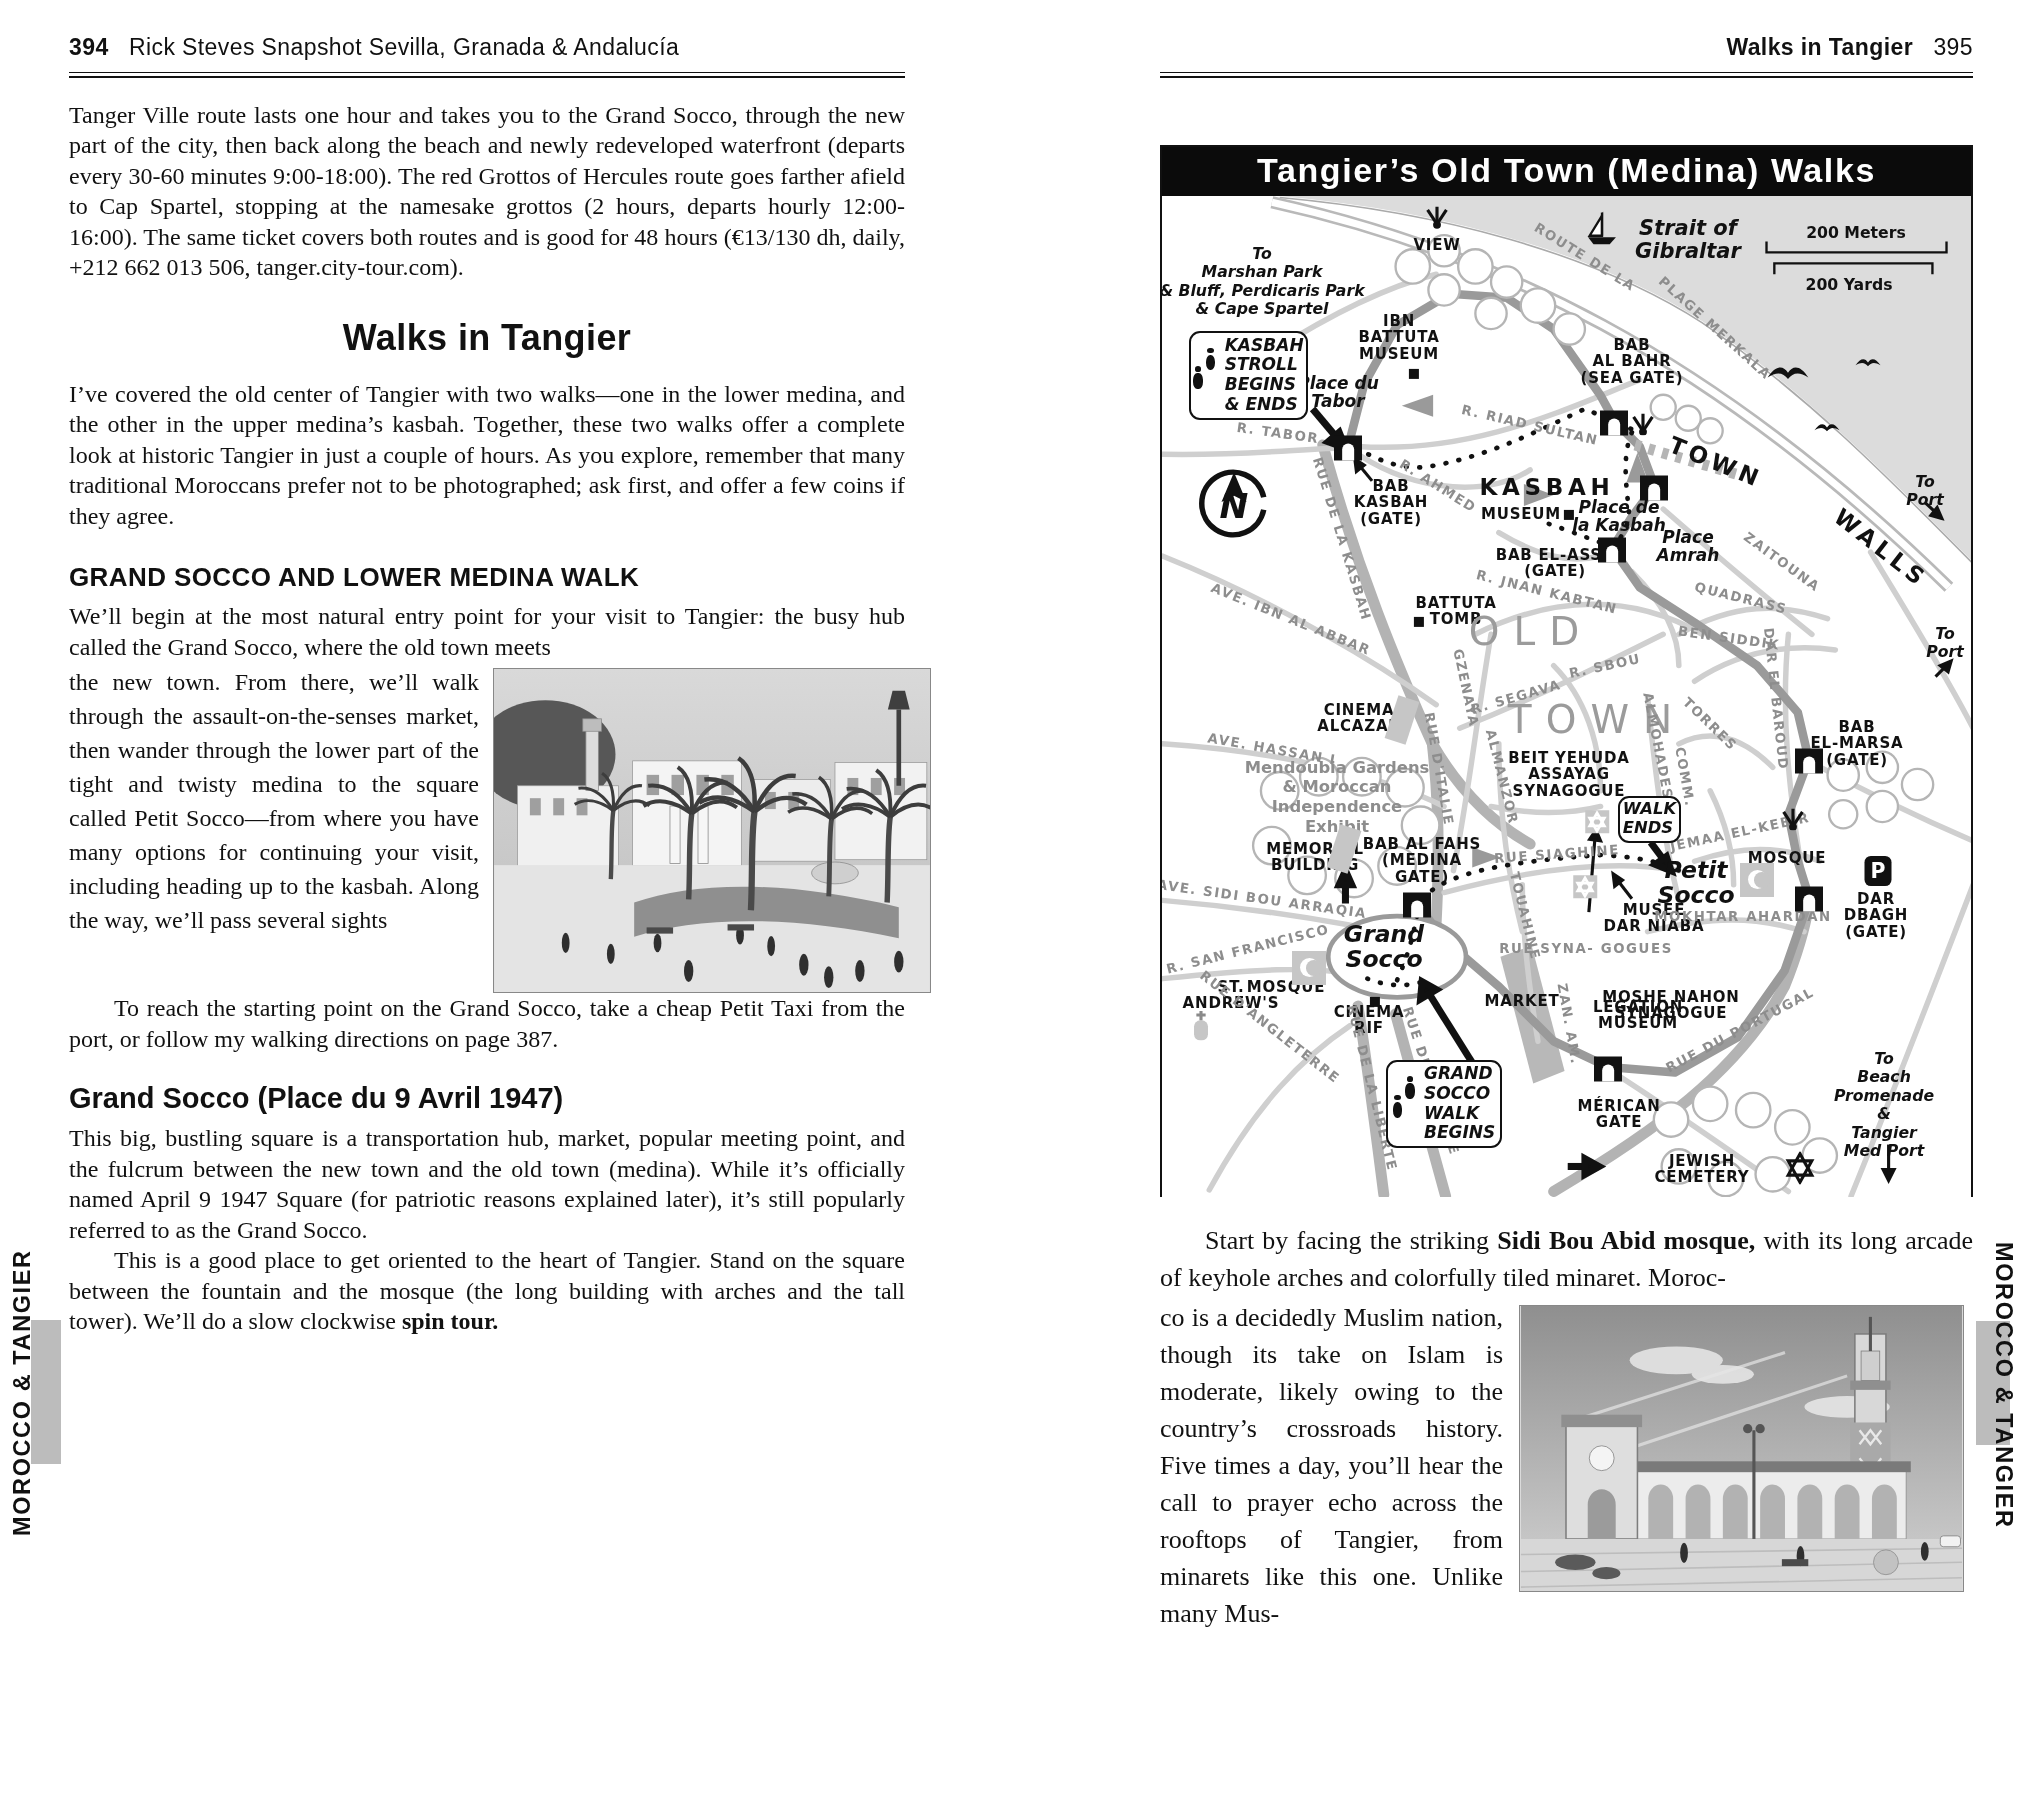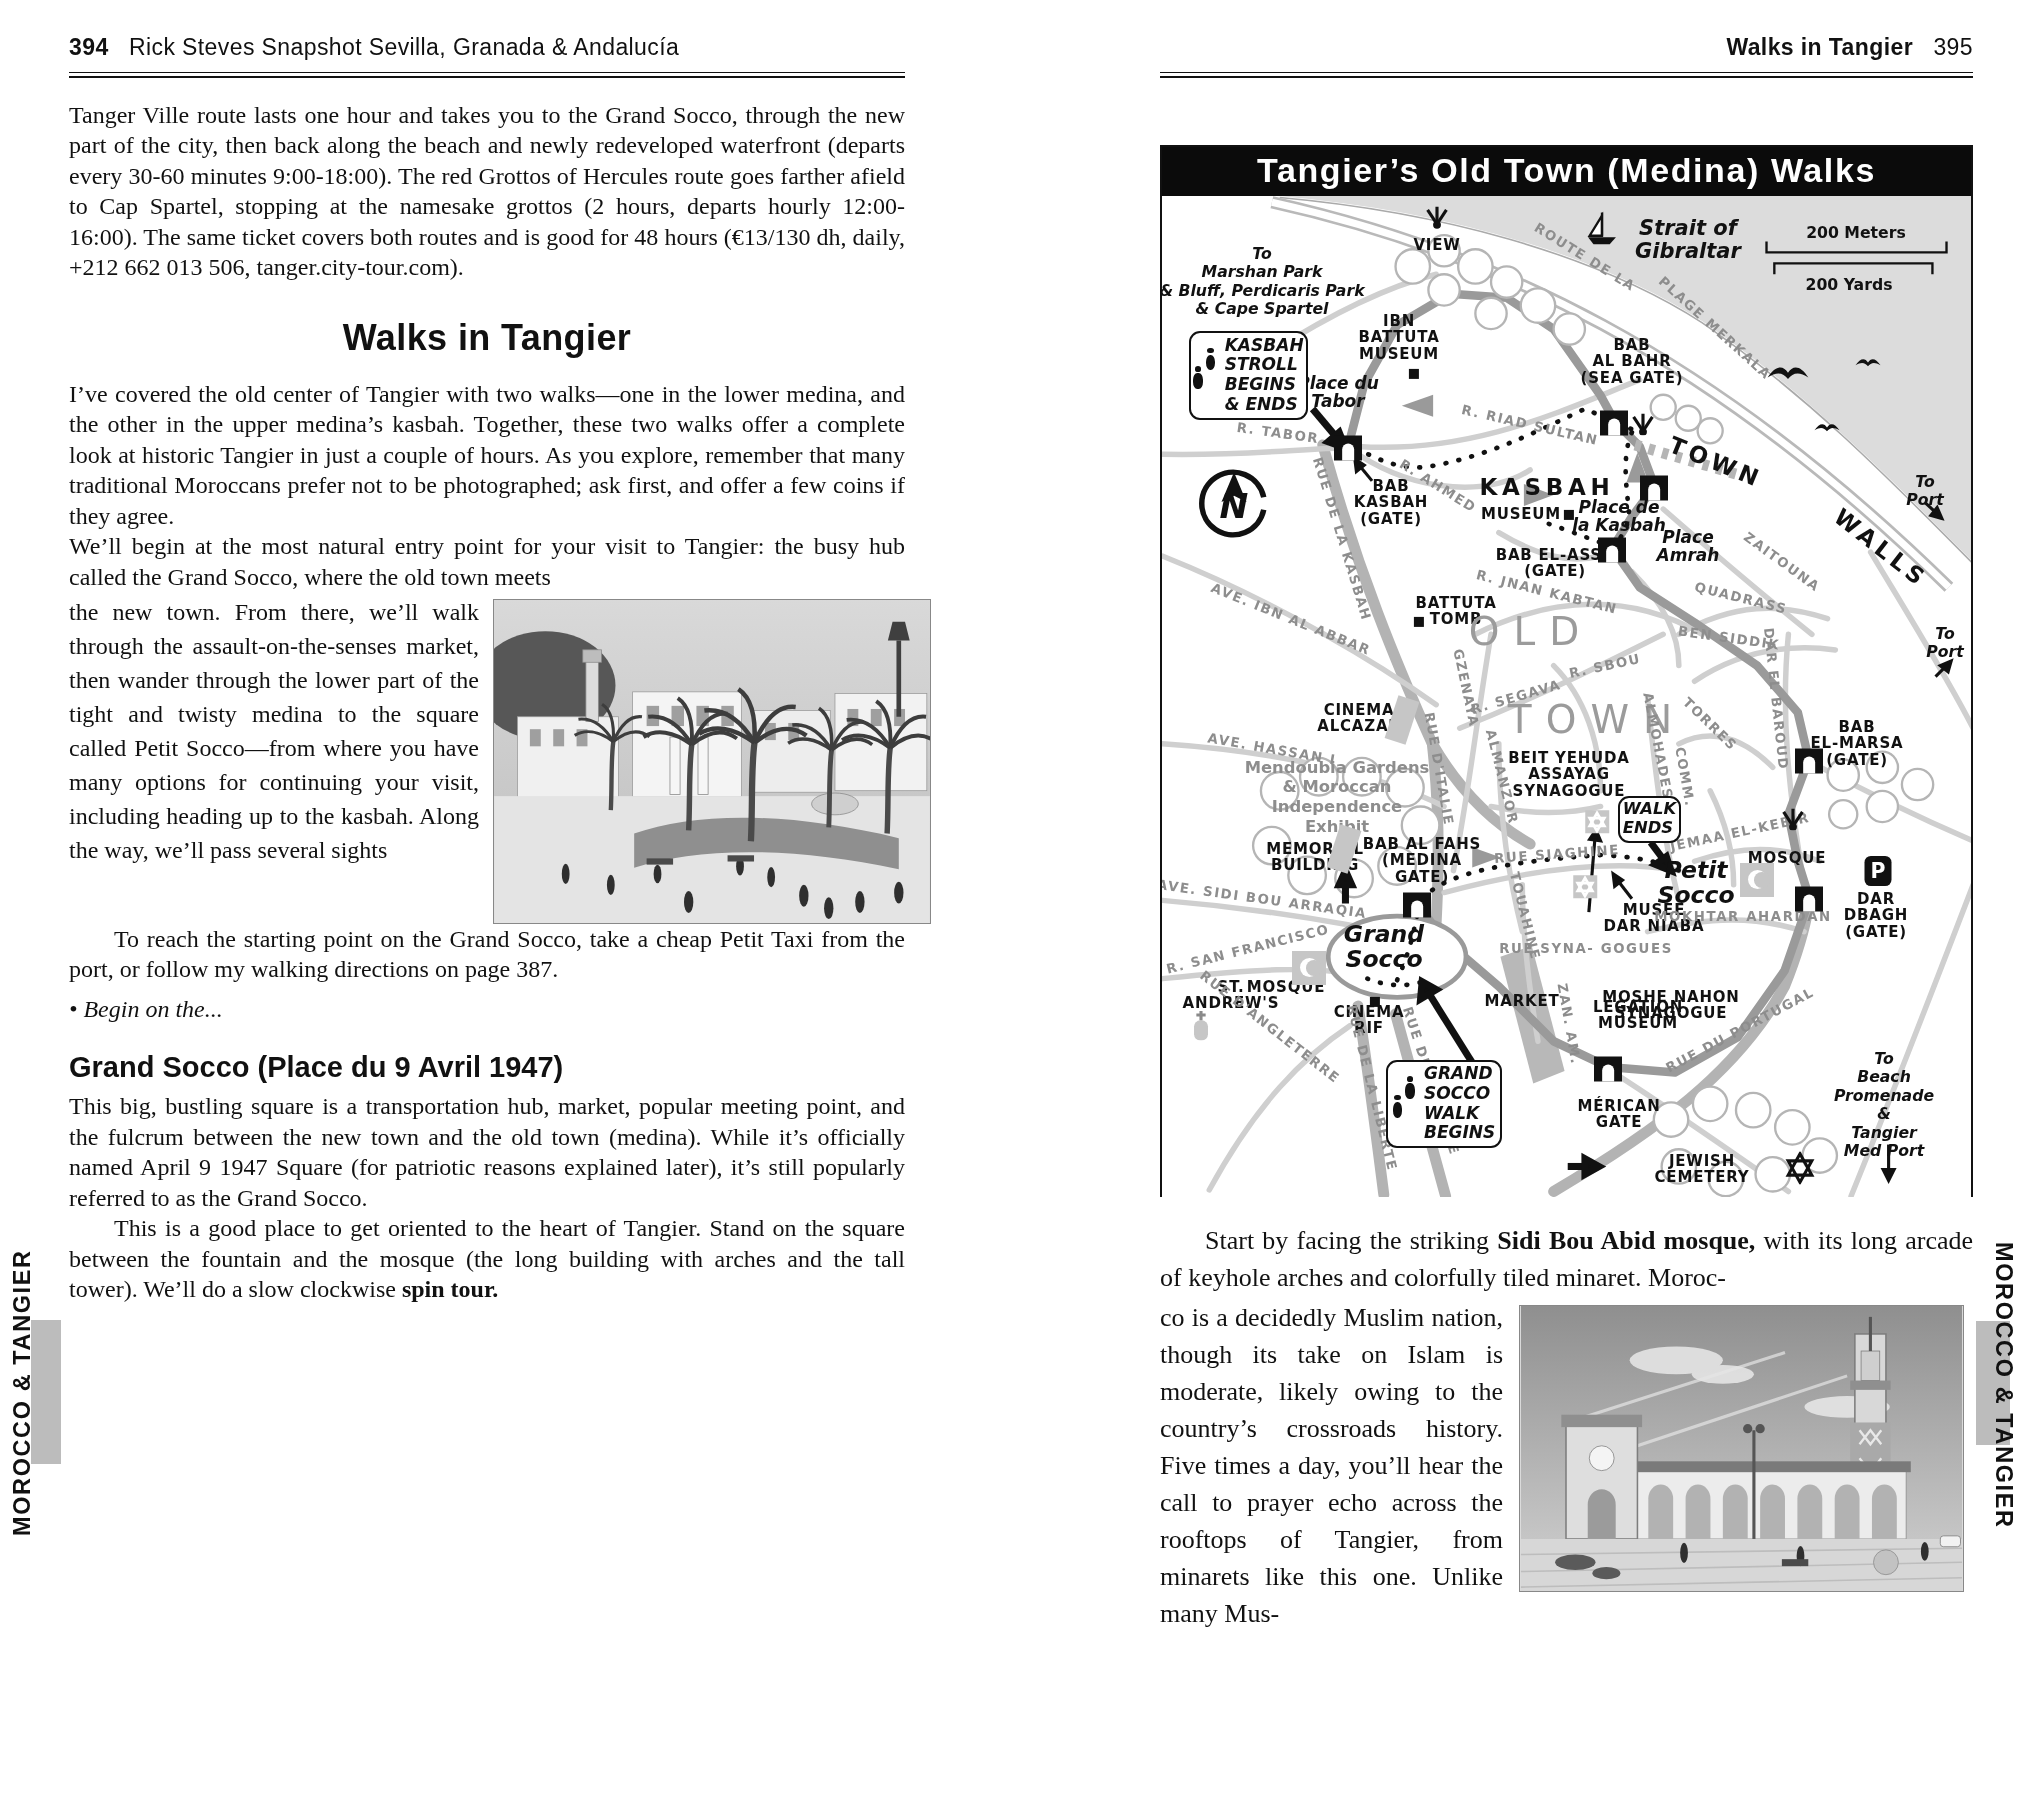--- a/index.html
+++ b/index.html
@@ -90,20 +90,21 @@
       <span class="t">Rick Steves Snapshot Sevilla, Granada &amp; Andalucía</span>
     </div>
     <div class="hrule"></div>
 
     <p class="body-p mt" style="margin-top:22px;">Tanger Ville route lasts one hour and takes you to the Grand Socco, through the new part of the city, then back along the beach and newly redeveloped waterfront (departs every 30-60 minutes 9:00-18:00). The red Grottos of Hercules route goes farther afield to Cap Spartel, stopping at the namesake grottos (2 hours, departs hourly 12:00-16:00). The same ticket covers both routes and is good for 48 hours (€13/130 dh, daily, +212 662 013 506, tanger.city-tour.com).</p>
 
     <h1 class="walks">Walks in Tangier</h1>
 
     <p class="body-p">I’ve covered the old center of Tangier with two walks—one in the lower medina, and the other in the upper medina’s kasbah. Together, these two walks offer a complete look at historic Tangier in just a couple of hours. As you explore, remember that many traditional Moroccans prefer not to be photographed; ask first, and offer a few coins if they agree.</p>
 
+    <h2 class="caps">GRAND SOCCO AND LOWER MEDINA WALK</h2>
 
     <p class="body-p">We’ll begin at the most natural entry point for your visit to Tangier: the busy hub called the Grand Socco, where the old town meets</p>
 
     <div class="wrap-row">
       <p class="body-p narrow">the new town. From there, we’ll walk through the assault-on-the-senses market, then wander through the lower part of the tight and twisty medina to the square called Petit Socco—from where you have many options for continuing your visit, including heading up to the kasbah. Along the way, we’ll pass several sights</p>
       <div class="photo" id="photo-socco">
         <svg viewBox="0 0 560 415">
           <defs>
             <linearGradient id="sky1" x1="0" y1="0" x2="0" y2="1">
               <stop offset="0" stop-color="#d9d9d9"></stop>
@@ -168,21 +169,20 @@
             <ellipse cx="316" cy="342" rx="5" ry="12"></ellipse>
               <ellipse cx="520" cy="376" rx="6" ry="14"></ellipse>
           </g>
           <rect x="196" y="332" width="34" height="8" fill="#4a4a4a"></rect>
           <rect x="300" y="328" width="34" height="8" fill="#4a4a4a"></rect>
         </svg>
       </div>
     </div>
 
     <p class="body-p indent">To reach the starting point on the Grand Socco, take a cheap Petit Taxi from the port, or follow my walking directions on page 387.</p>
-    <p class="bullet-it">• Begin on the...</p>
 
     <h2 class="mixed">Grand Socco (Place du 9 Avril 1947)</h2>
 
     <p class="body-p">This big, bustling square is a transportation hub, market, popular meeting point, and the fulcrum between the new town and the old town (medina). While it’s officially named April 9 1947 Square (for patriotic reasons explained later), it’s still popularly referred to as the Grand Socco.</p>
     <p class="body-p indent"><span>This is a good place to get oriented to the heart of Tangier. Stand on the square between the fountain and the mosque (the long building with arches and the tall tower). We’ll do a slow clockwise </span><b>spin tour.</b></p>
   </div>
 
   <div class="col" id="col-right">
     <div class="pg-header right">
       <span class="t">Walks in Tangier</span>

